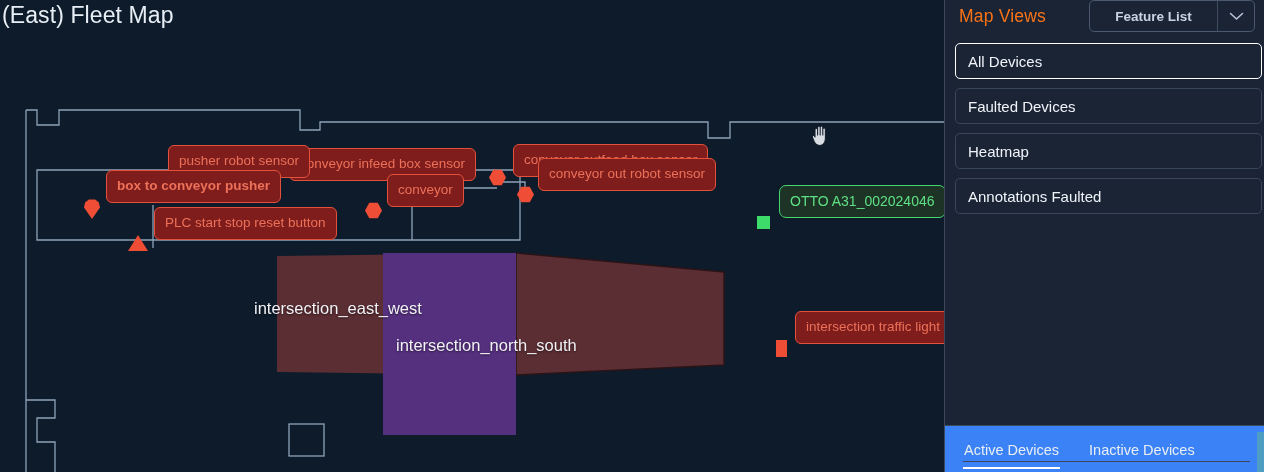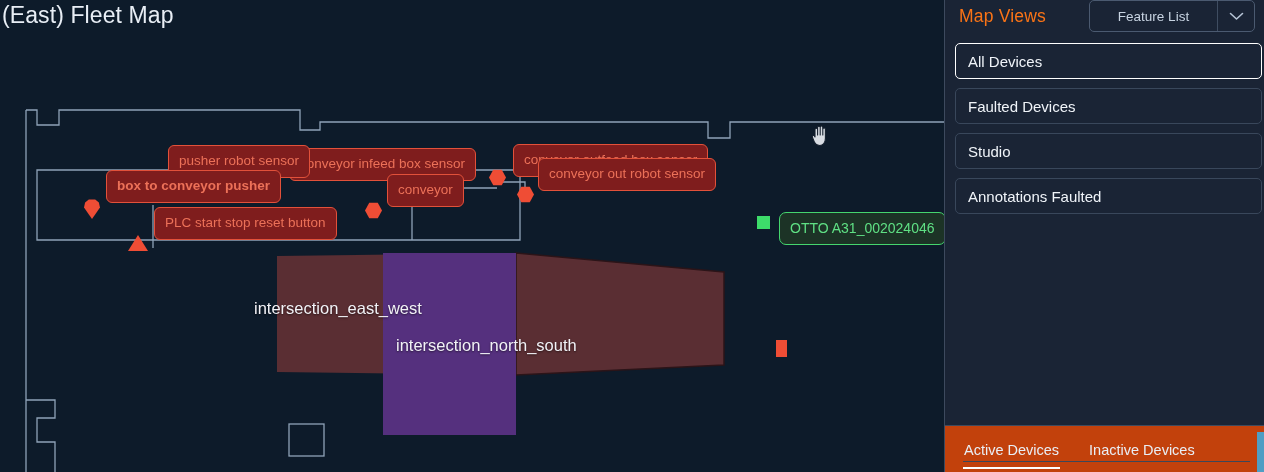--- a/index.html
+++ b/index.html
@@ -83,21 +83,21 @@
   #panel-title { font-size: 17.5px; color: #f97316; letter-spacing: .2px; }
   #feature-select {
     position: absolute; right: 9px; top: 0px;
     width: 166px; height: 32px;
     display: flex; align-items: center;
     border: 1px solid #4b5a70; border-radius: 5px;
     background: #1a2435;
   }
   #feature-select-label {
     flex: 1; text-align: center; font-size: 13.5px;
-    color: #c8d4e2; font-weight: normal;
+    color: #c8d4e2; font-weight: bold;
   }
   #feature-select-arrow {
     width: 37px; height: 100%;
     border-left: 1px solid #3f4d61;
     display: flex; align-items: center; justify-content: center;
   }
 
   #views-list { padding: 10px 2px 0 10px; display: flex; flex-direction: column; gap: 9px; }
   .view-btn {
     height: 36px; display: flex; align-items: center;
@@ -105,21 +105,21 @@
     border: 1px solid #39475b; border-radius: 5px;
     background: #1a2435; color: #f0f4f9; font-size: 15px;
     cursor: pointer;
   }
   .view-btn.selected { border: 1.6px solid #ffffff; }
 
   #panel-spacer { flex: 1; }
 
   #device-tabs {
     height: 47px;
-    background: #c2410c;
+    background: #3b82f6;
     border-top: 1px solid #3d4a5e;
     display: flex; align-items: center;
     padding-left: 18px; gap: 28px;
     position: relative;
   }
   .dev-tab {
     font-size: 14.5px; color: #e9eef5; cursor: pointer;
     padding: 13px 1px 11px 1px; position: relative;
   }
   .dev-tab.active::after {
@@ -177,21 +177,22 @@
     <div class="marker sq-green" style="left:757px; top:216px;"></div>
     <div class="marker sq-red" style="left:776px; top:340px;"></div>
 
     <div class="chip red" style="left:289px; top:148px; z-index:20;">conveyor infeed box sensor</div>
     <div class="chip red" style="left:168px; top:145px; z-index:22;">pusher robot sensor</div>
     <div class="chip red" style="left:106px; top:170px; z-index:23;font-weight:bold;">box to conveyor pusher</div>
     <div class="chip red" style="left:513px; top:144px; z-index:20;">conveyor outfeed box sensor</div>
     <div class="chip red" style="left:538px; top:158px; z-index:22;">conveyor out robot sensor</div>
     <div class="chip red" style="left:387px; top:174px; z-index:21;">conveyor</div>
     <div class="chip red" style="left:154px; top:207px; z-index:24;">PLC start stop reset button</div>
-    <div class="chip green" style="left:779px; top:185px; z-index:21;margin-top:27px;">OTTO A31_002024046</div>
+    <div class="chip green" style="left:779px; top:185px; z-index:21;">OTTO A31_002024046</div>
+    <div class="chip red" style="left:795px; top:311px; z-index:21;">intersection traffic light</div>
 
     <svg id="hand-cursor" style="left:810px; top:123px;" width="22" height="24" viewBox="0 0 22 24">
       <path d="M5,14 L5,6.5 a1.3,1.3 0 0 1 2.6,0 L7.6,12 L7.6,4.6 a1.3,1.3 0 0 1 2.6,0 L10.2,12 L10.2,4.2
                a1.3,1.3 0 0 1 2.6,0 L12.8,12 L12.8,6.2 a1.3,1.3 0 0 1 2.6,0 L15.4,15.5
                c0,4 -2.3,7 -5.6,7 c-3.4,0 -5.3,-2.4 -6.1,-5 L2.4,14.2 a1.25,1.25 0 0 1 2.1,-1.3 Z" fill="#d8dde3" stroke="#15202e" stroke-width="1.1" stroke-linejoin="round"></path>
     </svg>
   </div>
 
   <div id="side-panel">
 
@@ -204,21 +205,21 @@
       <div id="feature-select-arrow">
         <svg width="15" height="9" viewBox="0 0 15 9">
           <path d="M1.5,1.5 L7.5,7 L13.5,1.5" fill="none" stroke="#b7c5d6" stroke-width="1.6" stroke-linecap="round" stroke-linejoin="round"></path>
         </svg>
       </div>
     </div>
 
     <div id="views-list">
       <div class="view-btn selected">All Devices</div>
       <div class="view-btn">Faulted Devices</div>
-      <div class="view-btn">Studio</div>
+      <div class="view-btn">Heatmap</div>
       <div class="view-btn">Annotations Faulted</div>
     </div>
 
     <div id="panel-spacer"></div>
 
     <div id="device-tabs">
       <div class="dev-tab active">Active Devices</div>
       <div class="dev-tab">Inactive Devices</div>
       <div id="tab-underline"></div>
     </div>

